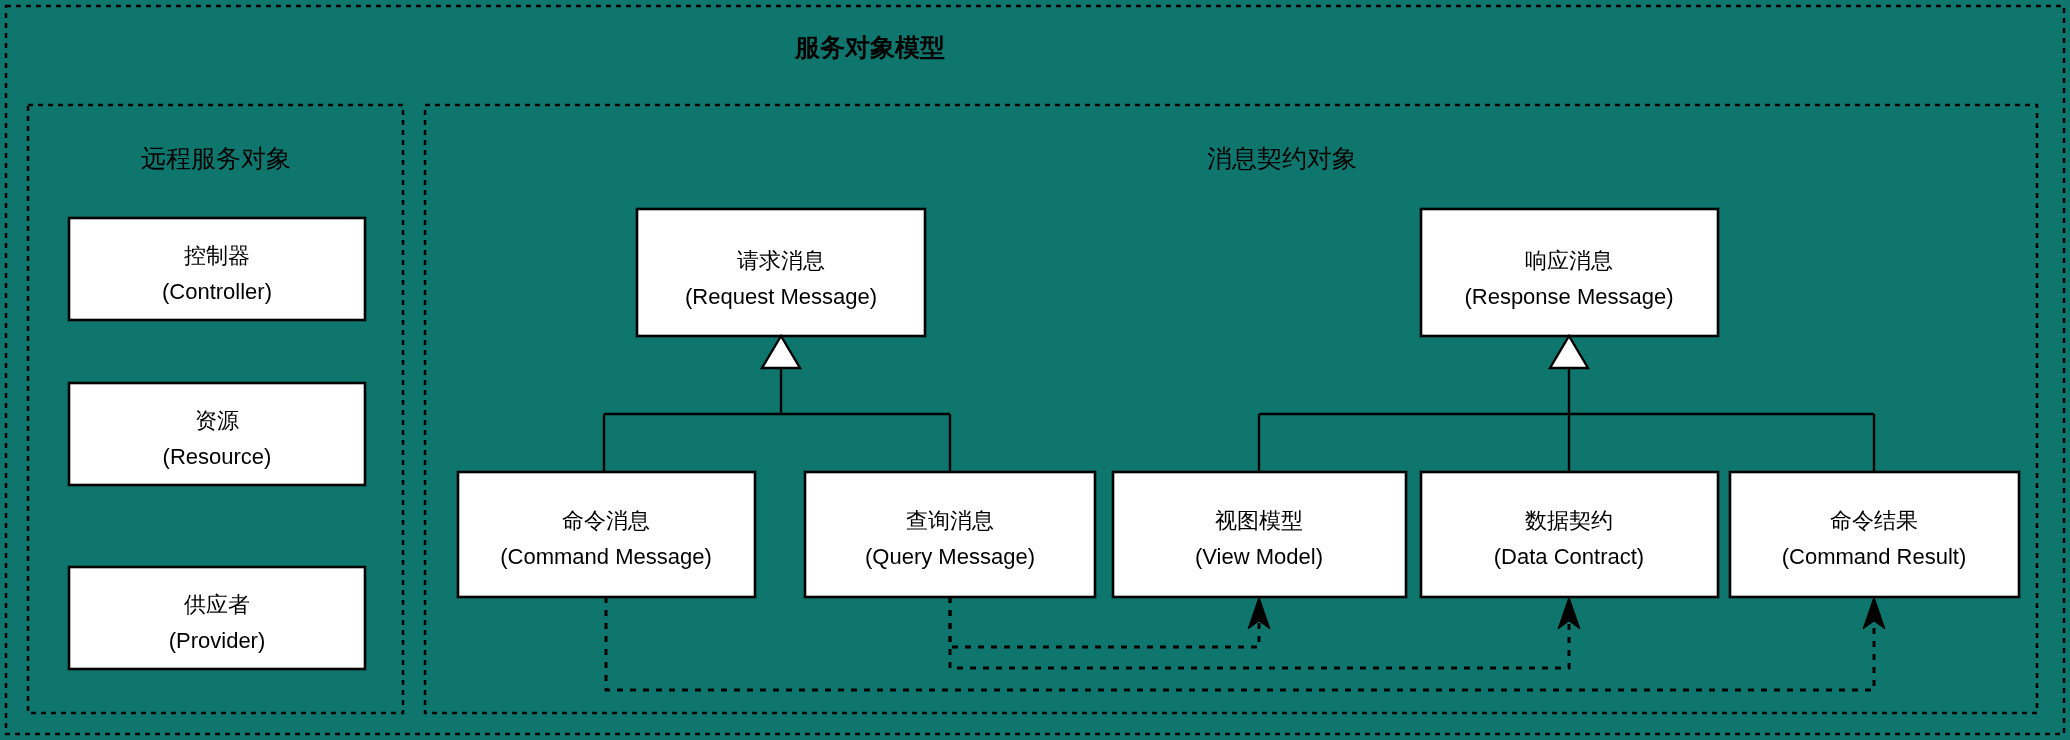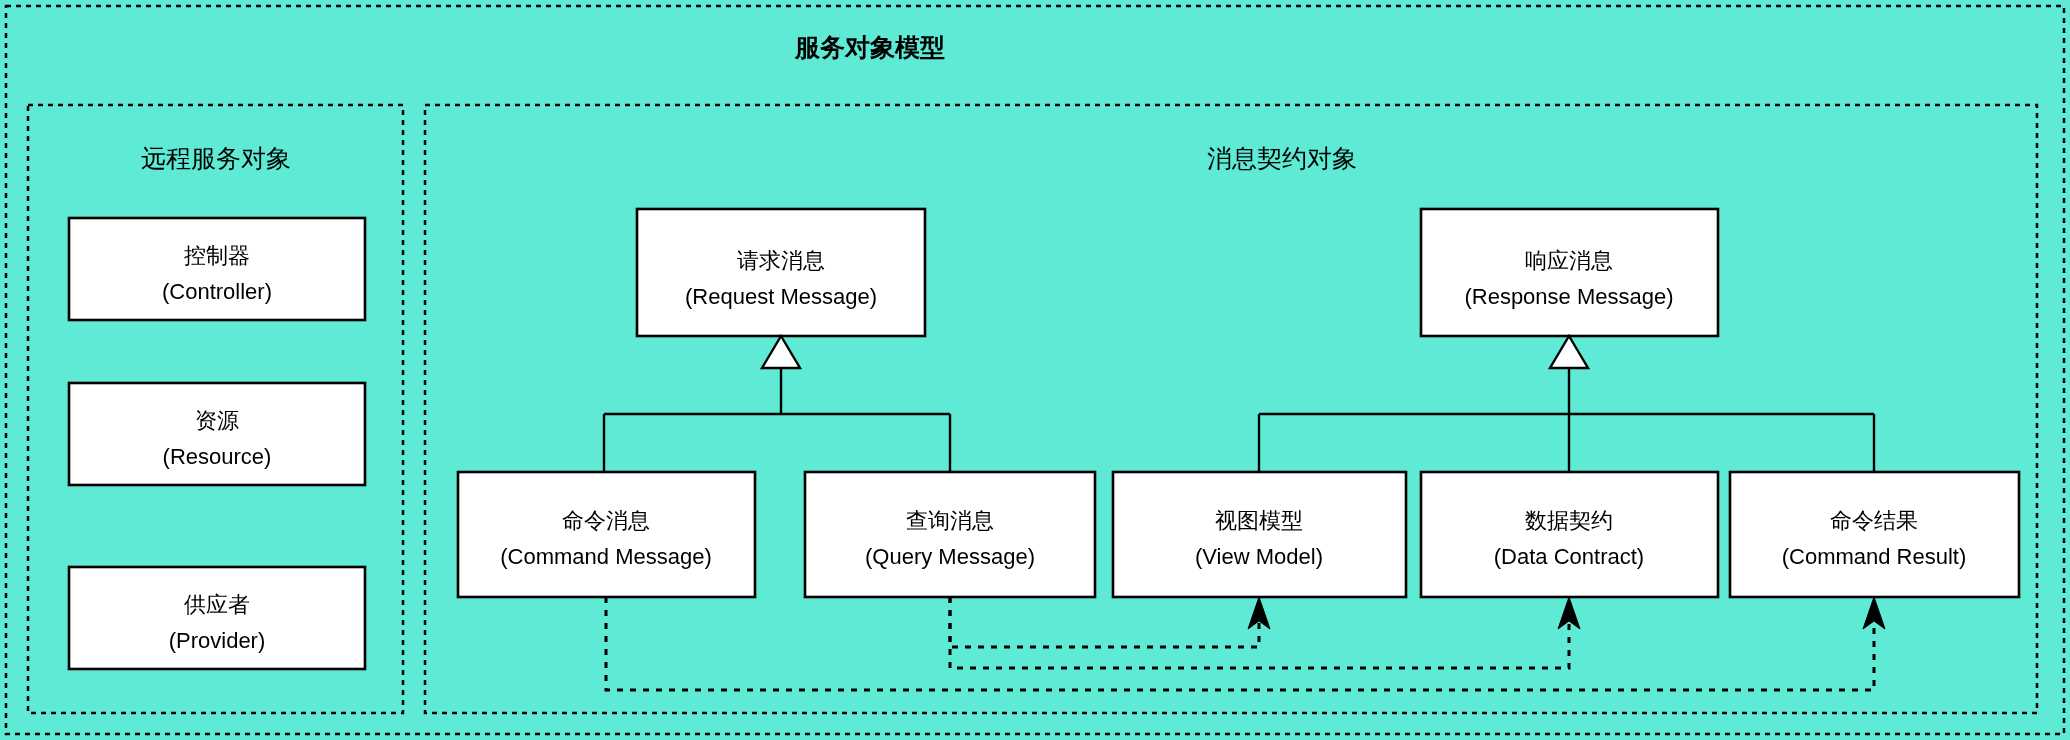--- a/index.html
+++ b/index.html
@@ -1,17 +1,17 @@
 <!DOCTYPE html>
 <html><head>
 <meta charset="utf-8">
 <style>
   html,body{margin:0;padding:0;background:#ffffff;}
   body{font-family:"Liberation Sans","DejaVu Sans",sans-serif;}
-  #stage{position:relative;width:2070px;height:740px;background:#5eead4;overflow:hidden;}
+  #stage{position:relative;width:2070px;height:740px;background:#0f766e;overflow:hidden;}
   svg{display:block;}
   .outer-frame{fill:none;stroke:#000000;stroke-width:2.5;stroke-dasharray:5 5;}
   .group-frame{fill:none;stroke:#000000;stroke-width:2.5;stroke-dasharray:5 5;}
   .node-box{fill:#ffffff;stroke:#000000;stroke-width:2.6;}
   .solid-line{stroke:#000000;stroke-width:2.4;fill:none;}
   .dotted-line{stroke:#000000;stroke-width:3;fill:none;stroke-dasharray:6 7;stroke-linecap:butt;}
   .tri-hollow{fill:#ffffff;stroke:#000000;stroke-width:2.4;stroke-linejoin:miter;}
   .arrow-open{fill:#000000;stroke:#000000;stroke-width:1;stroke-linejoin:miter;}
   text{fill:#000000;}
   .diagram-title{font-size:25px;font-weight:bold;text-anchor:middle;}

